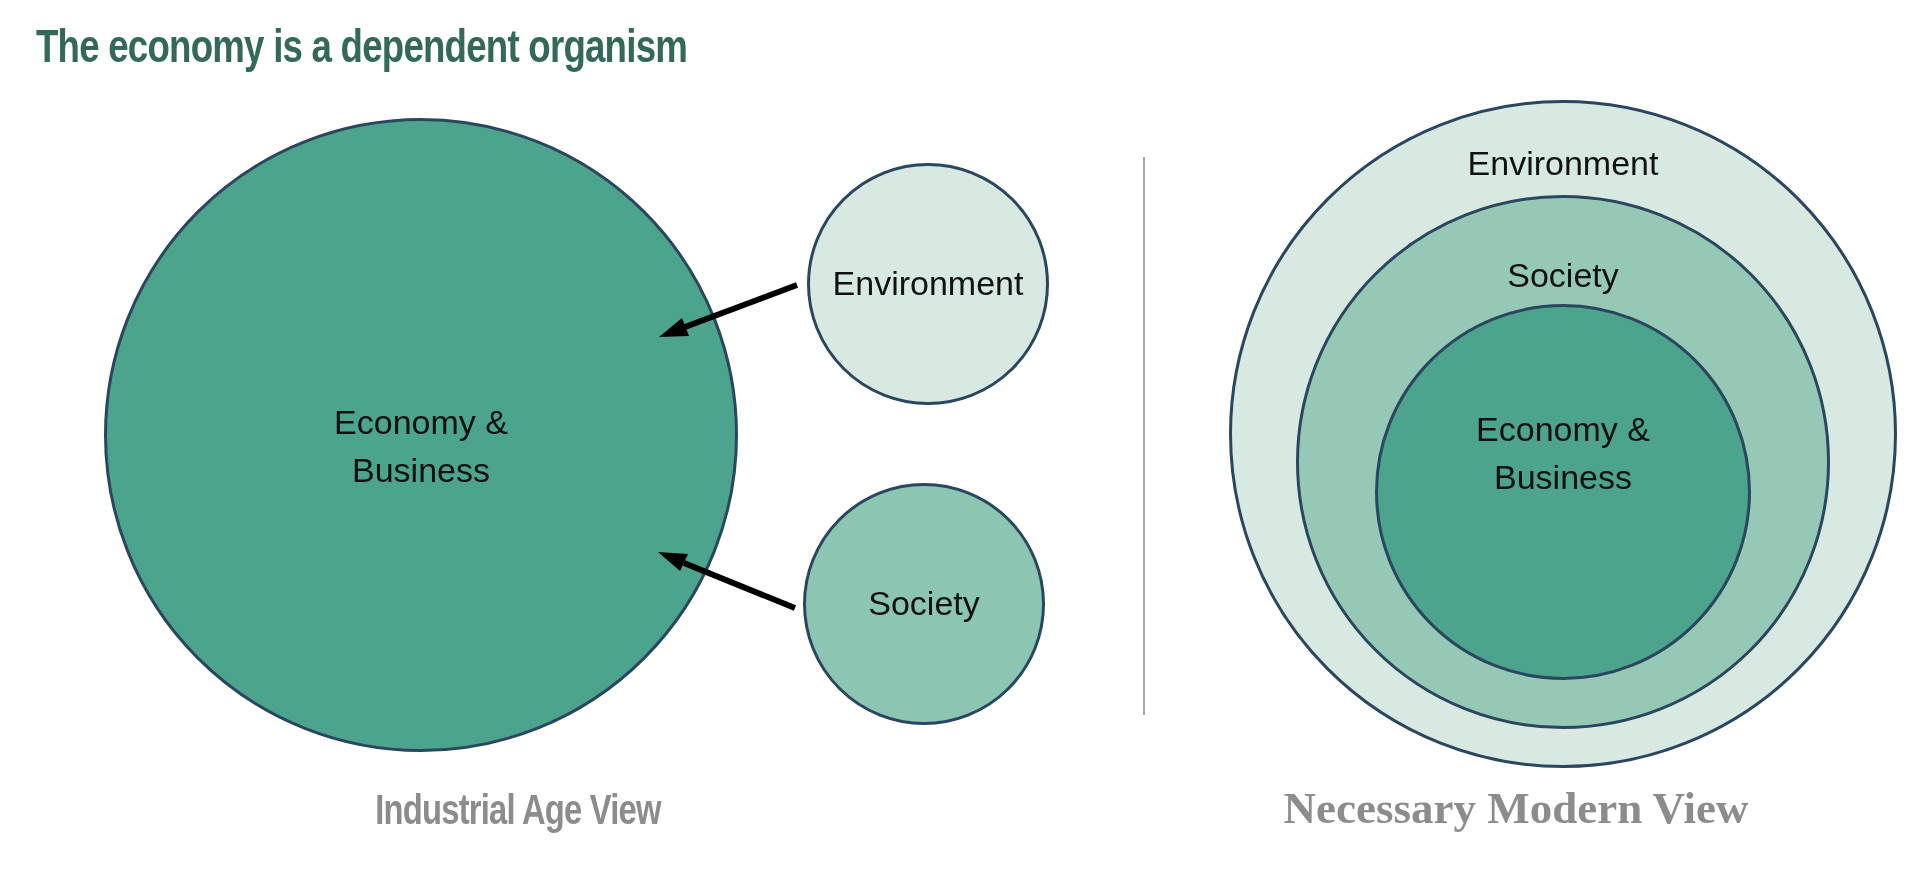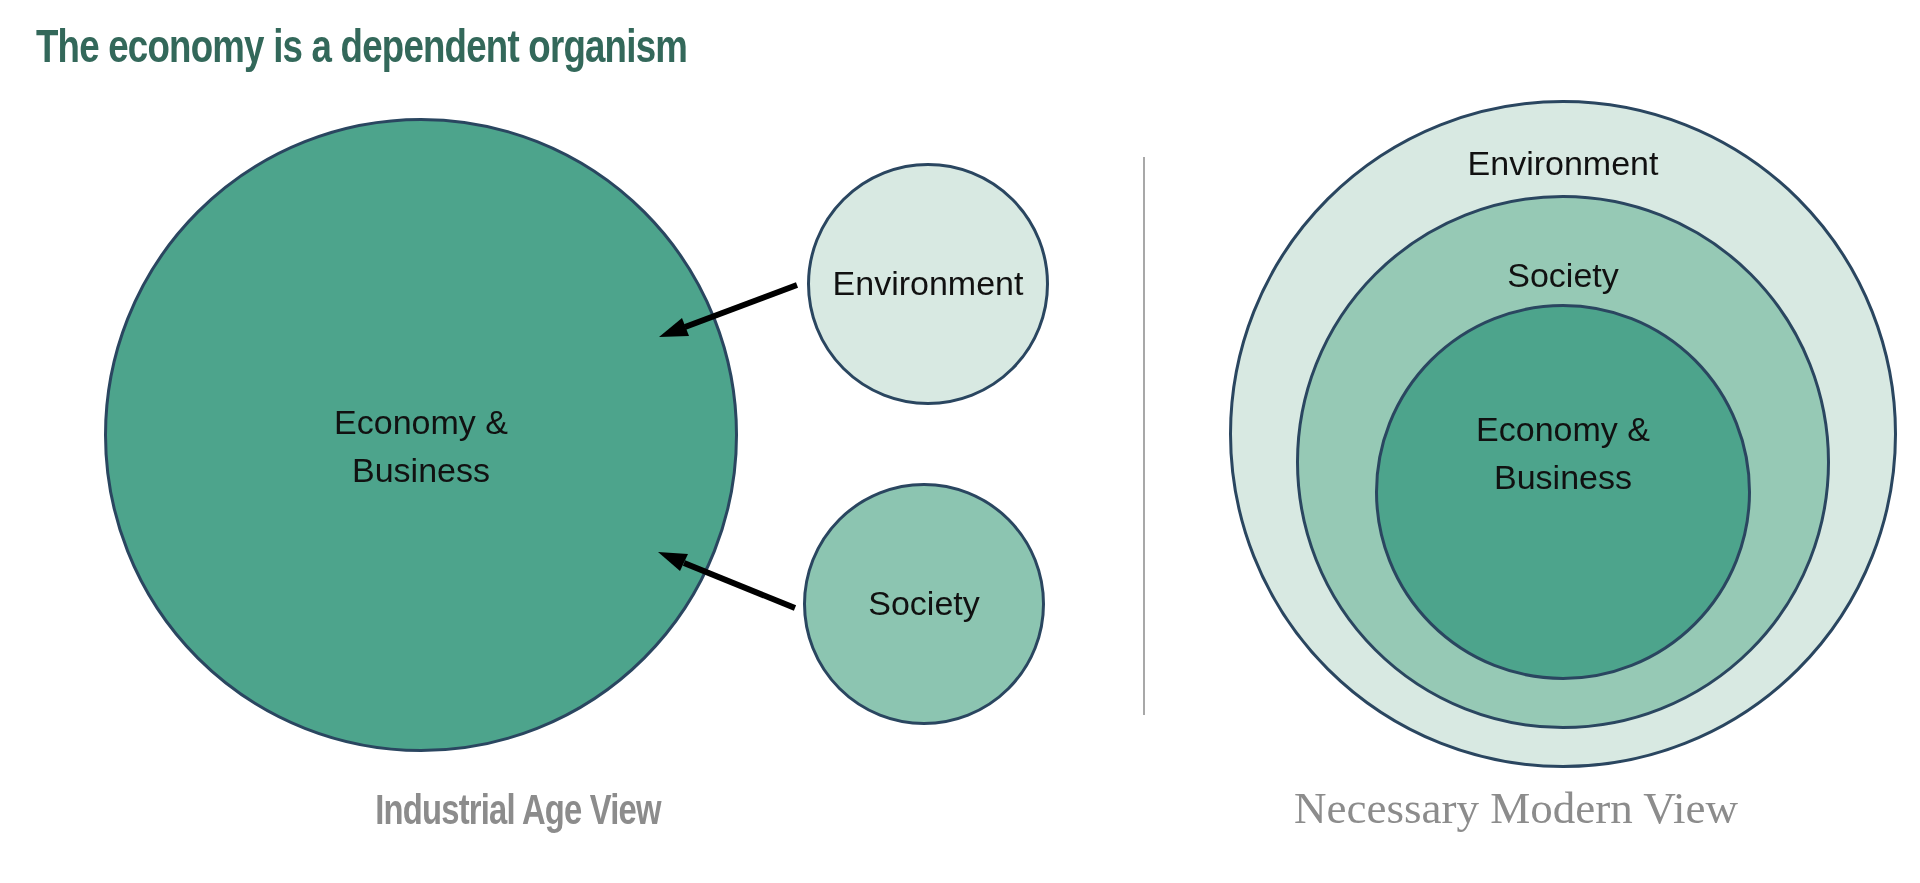--- a/index.html
+++ b/index.html
@@ -116,15 +116,15 @@
 
   <div class="circle" style="left: 1375px; top: 304px; width: 376px; height: 376px; background-color: rgb(77, 164, 140); border-color: rgb(42, 70, 96);"></div>
 
   <div class="ring-label" style="left:1363px; top:140px; width:400px;">Environment</div>
 
   <div class="ring-label" style="left:1363px; top:252px; width:400px;">Society</div>
 
   <div class="ring-label" style="left:1375px; top:406px; width:376px;">Economy &amp;
 Business</div>
 
-  <div class="caption-serif" style="left: 1216px; top: 782px; width: 600px; color: rgb(140, 140, 140);">Necessary Modern View</div>
+  <div class="caption-serif" style="left: 1216px; top: 782px; width: 600px; color: rgb(140, 140, 140); font-weight: bold;">Necessary Modern View</div>
 
 </div>
 
 </body></html>

